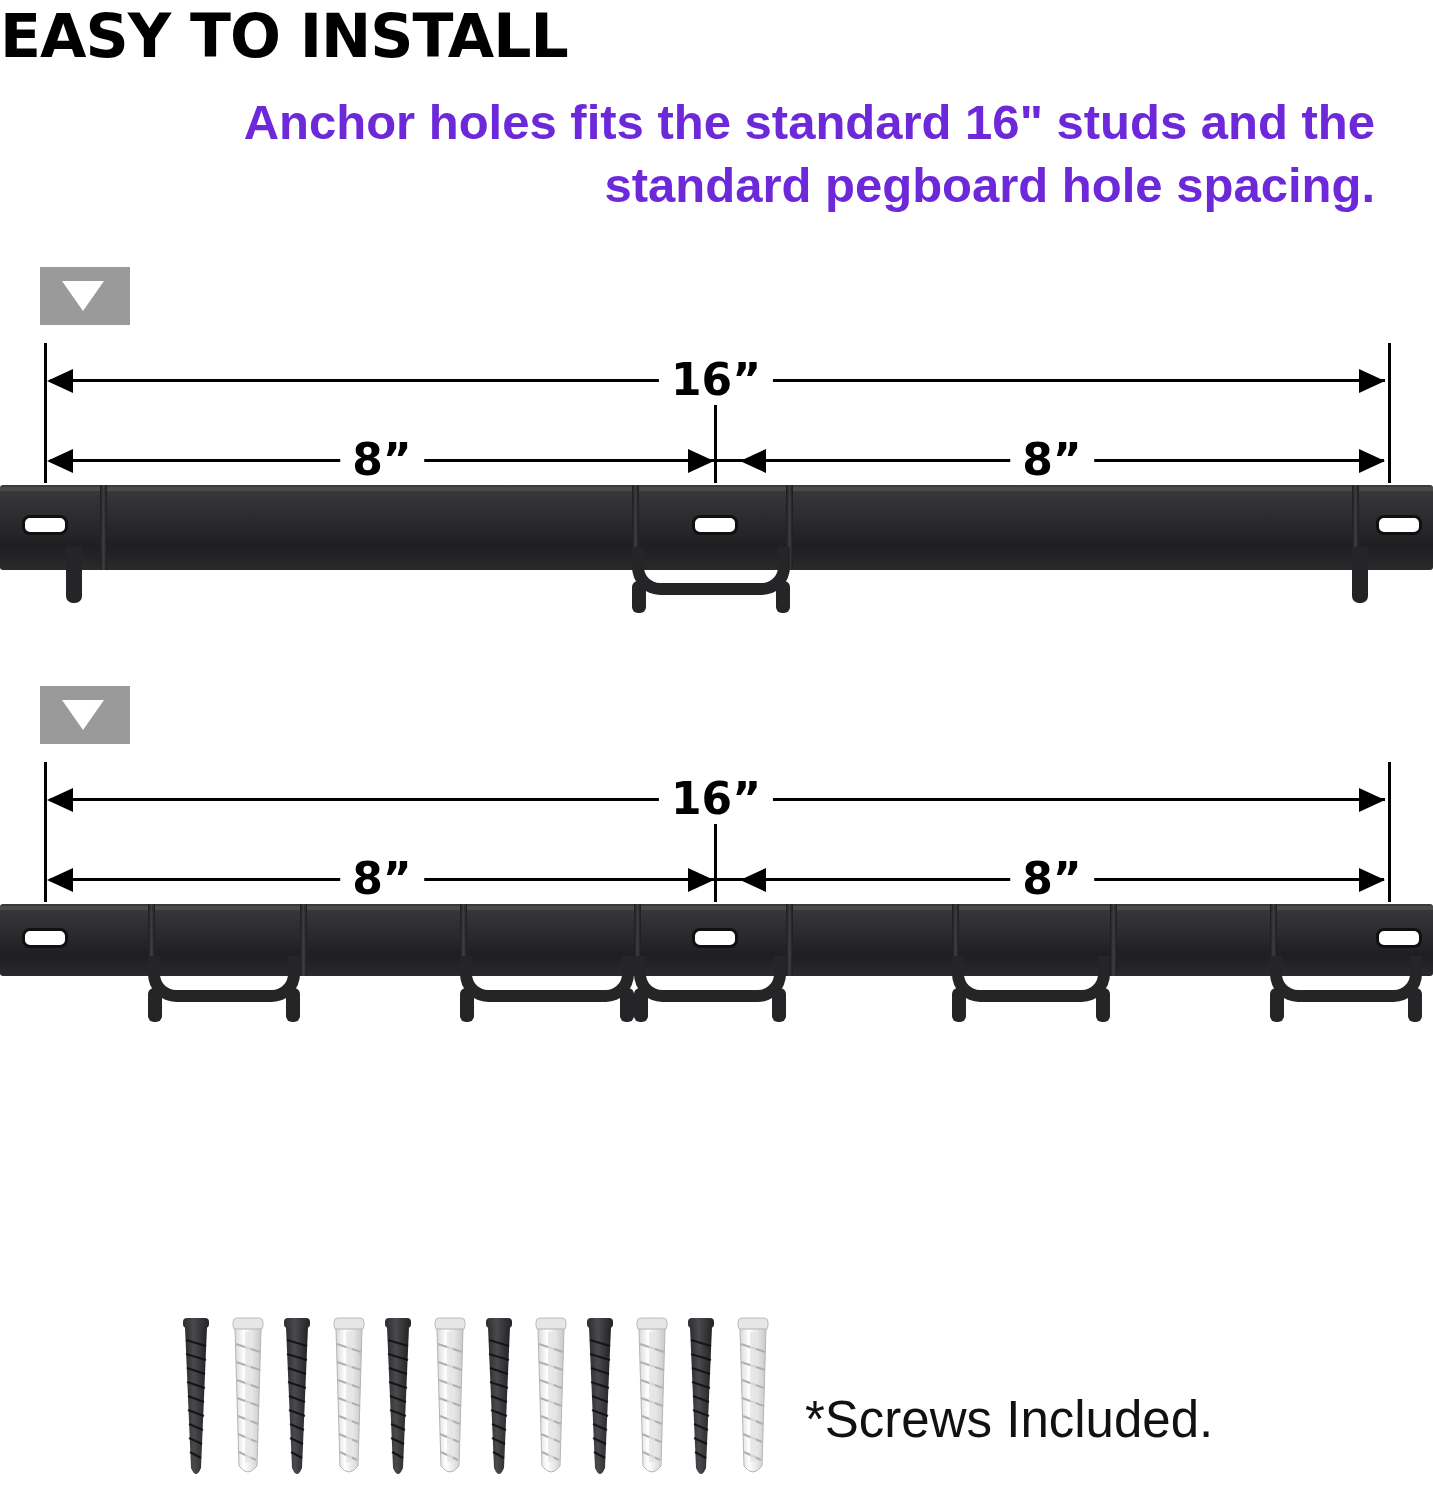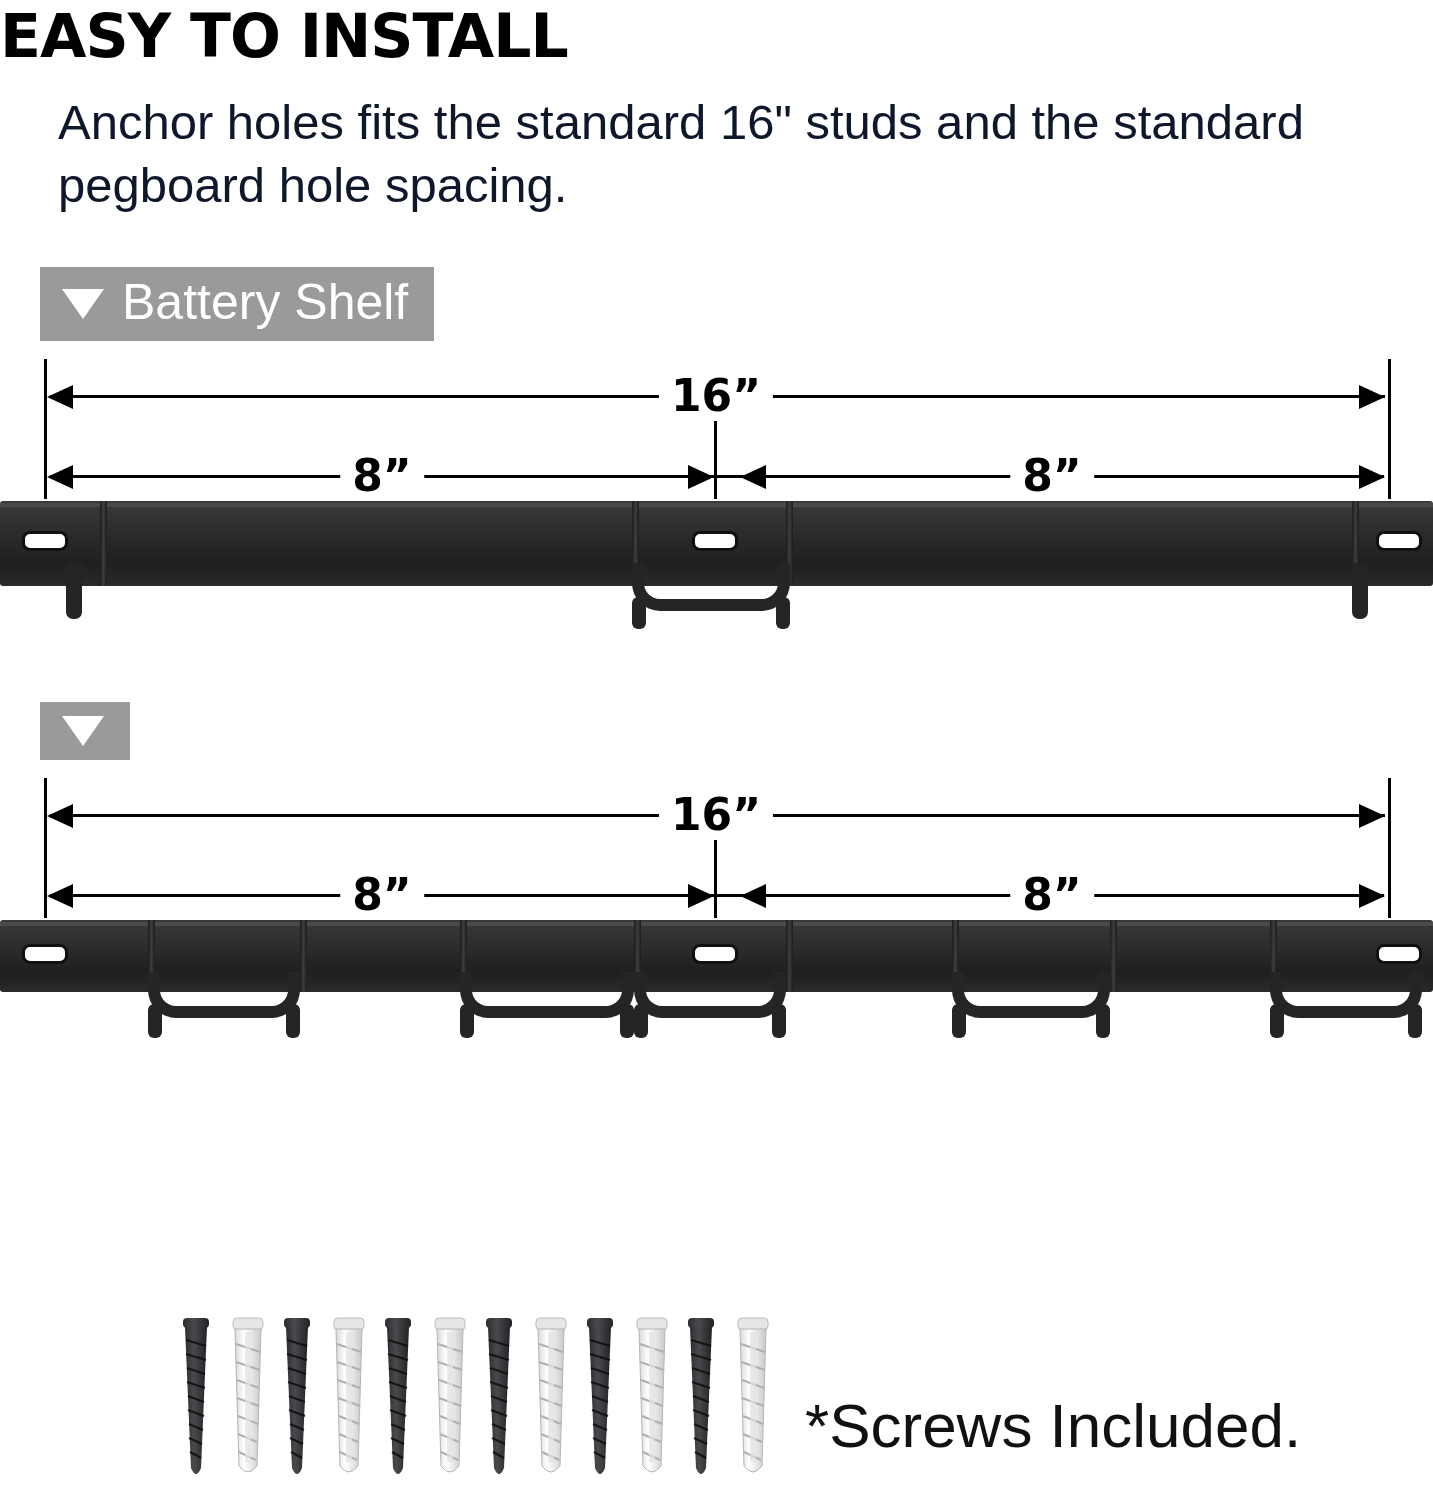--- a/index.html
+++ b/index.html
@@ -22,26 +22,26 @@
     font-family: "DejaVu Sans", sans-serif;
     font-weight: 900;
     font-size: 60px;
     letter-spacing: -1px;
     line-height: 1.02;
     margin: 6px 0 0 0;
     color: #000;
     transform: scaleX(1.0);
   }
   .subhead {
-    text-align: left;
+    text-align: right;
     font-family: "Liberation Sans", sans-serif;
-    font-weight: 400;
+    font-weight: 700;
     font-size: 49px;
     line-height: 1.28;
-    color: #0f172a;
+    color: #6d28d9;
     margin: 24px 58px 0 58px;
   }
 
   
   .chip {
     display: inline-flex;
     align-items: center;
     gap: 18px;
     background: #9a9a9a;
     color: #ffffff;
@@ -146,37 +146,36 @@
   .hardware {
     position: absolute;
     left: 0;
     top: 1300px;
     width: 1433px;
     height: 200px;
   }
   .screws-note {
     position: absolute;
     font-family: "Liberation Sans", sans-serif;
-    font-size: 62px;
+    font-size: 51px;
     color: #111;
     left: 805px;
     top: 1390px;
     white-space: nowrap;
   }
 </style>
 </head>
 <body>
 
 <div class="headline">EASY TO INSTALL</div>
 <div class="subhead">Anchor holes fits the standard 16" studs and the standard pegboard hole spacing.</div>
 
 <div class="chip-wrap" style="margin-top:50px;">
   <div class="chip">
     <span class="tri"></span>
-    <span>Battery Shelf</span>
   </div>
 </div>
 
 <div class="dim-block" style="width:1433px;height:150px;margin-top:18px;">
 
   <div class="tick" style="left:44px;  top:0px;  height:140px;"></div>
   <div class="tick" style="left:1388px;top:0px;  height:140px;"></div>
   <div class="tick" style="left:714px; top:62px; height:78px;"></div>
 
   <div class="dimline" style="left:50px; top:36px; width:1335px;"></div>

